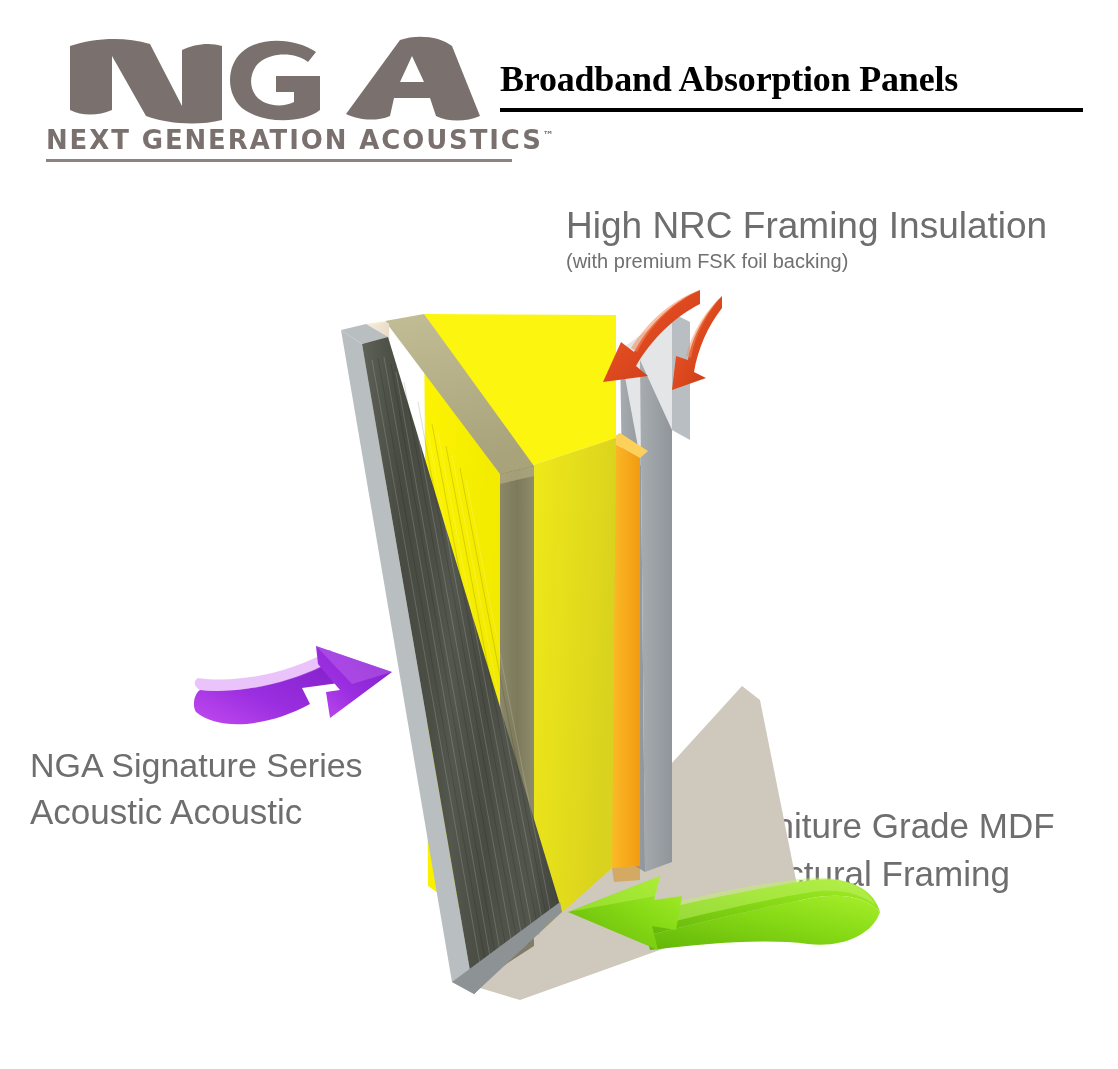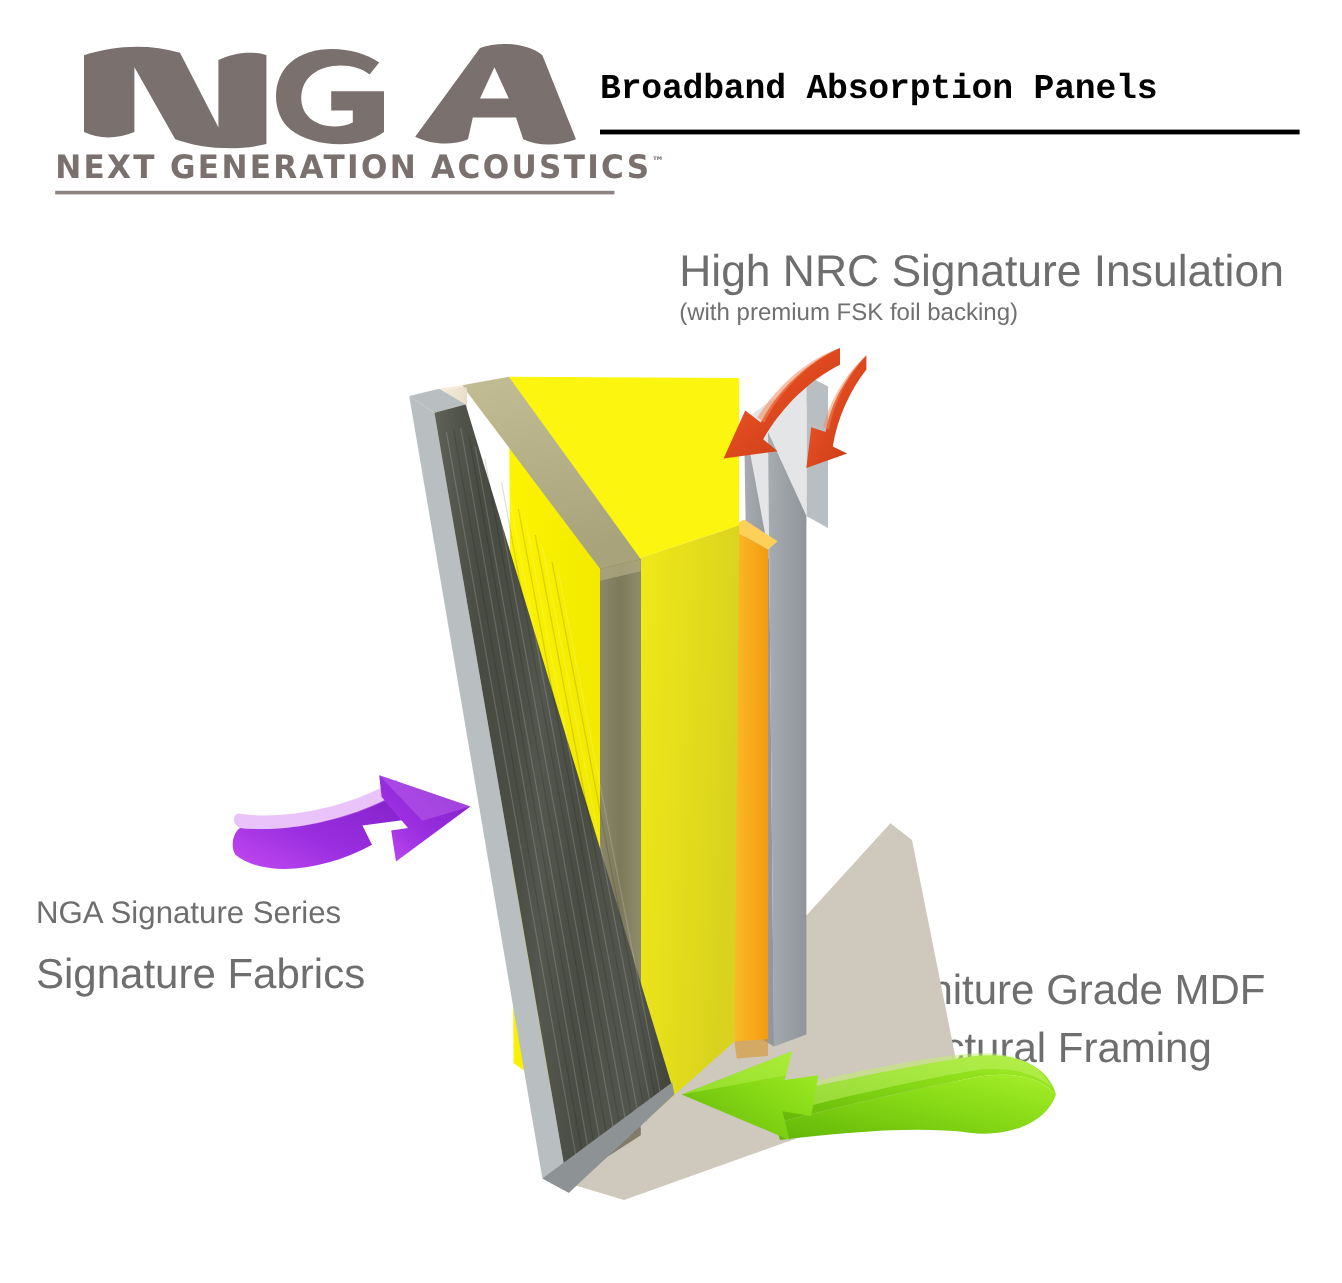--- a/index.html
+++ b/index.html
@@ -56,26 +56,26 @@
     width: 466px;
     height: 3px;
     background: #8c8280;
   }
 
   
   #page-title {
     position: absolute;
     left: 500px;
     top: 58px;
-    font-size: 29px;
+    font-size: 36px;
     font-weight: bold;
     color: #000000;
     letter-spacing: -0.2px;
     white-space: nowrap;
-    font-family: Liberation Mono, monospace;
+    font-family: Liberation Serif, serif;
   }
   #page-title-rule {
     position: absolute;
     left: 500px;
     top: 108px;
     width: 583px;
     height: 4px;
     background: #000000;
   }
 
@@ -94,21 +94,21 @@
   }
   #callout-insulation-sub {
     left: 566px;
     top: 250px;
     font-size: 20px;
     color: #707070;
   }
   #callout-fabric {
     left: 30px;
     top: 746px;
-    font-size: 26px;
+    font-size: 34px;
   }
   #callout-fabric-l2 {
     left: 30px;
     top: 792px;
     font-size: 35px;
   }
   #callout-mdf {
     left: 722px;
     top: 806px;
     font-size: 35px;
@@ -149,25 +149,25 @@
     </g>
   </svg>
 
   <div id="logo-wordmark"><span>NEXT GENERATION ACOUSTICS</span><span id="logo-tm">™</span></div>
   <div id="logo-rule"></div>
 </div>
 
 <div id="page-title">Broadband Absorption Panels</div>
 <div id="page-title-rule"></div>
 
-<div class="callout" id="callout-insulation">High NRC Signature Insulation</div>
+<div class="callout" id="callout-insulation">High NRC Framing Insulation</div>
 <div class="callout" id="callout-insulation-sub">(with premium FSK foil backing)</div>
 
 <div class="callout" id="callout-fabric">NGA Signature Series</div>
-<div class="callout" id="callout-fabric-l2">Signature Fabrics</div>
+<div class="callout" id="callout-fabric-l2">Acoustic Acoustic</div>
 
 <div class="callout" id="callout-mdf">Furniture Grade MDF</div>
 <div class="callout" id="callout-mdf-l2">Structural Framing</div>
 
 <svg id="panel-diagram" viewBox="0 0 1118 1069" aria-hidden="true">
   <defs>
     <linearGradient id="gFabricFace" x1="0" y1="0" x2="1" y2="0">
       <stop offset="0%" stop-color="#53564c"></stop>
       <stop offset="35%" stop-color="#474a40"></stop>
       <stop offset="70%" stop-color="#4f5248"></stop>

